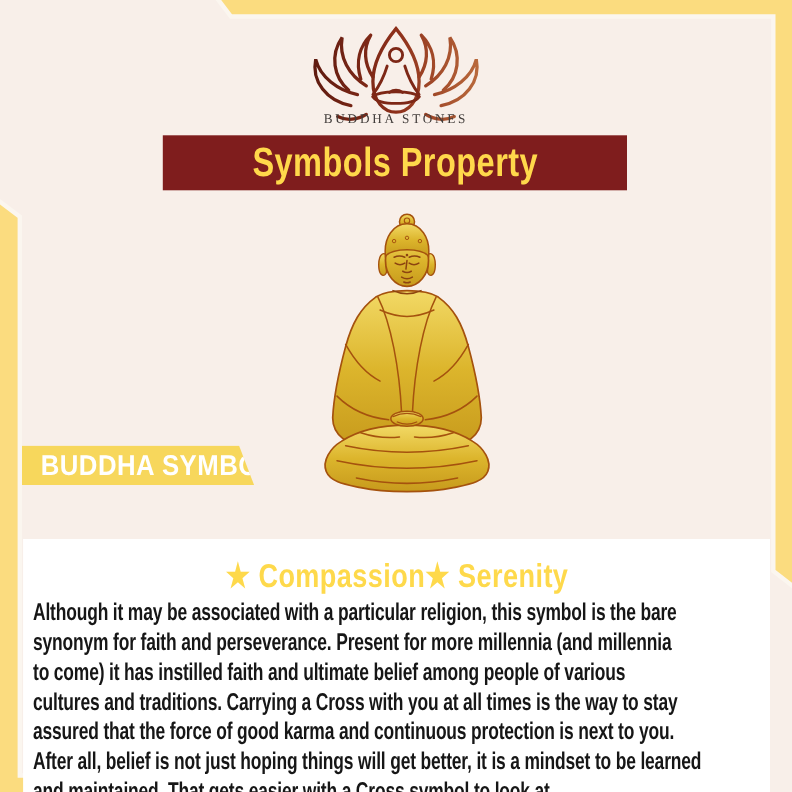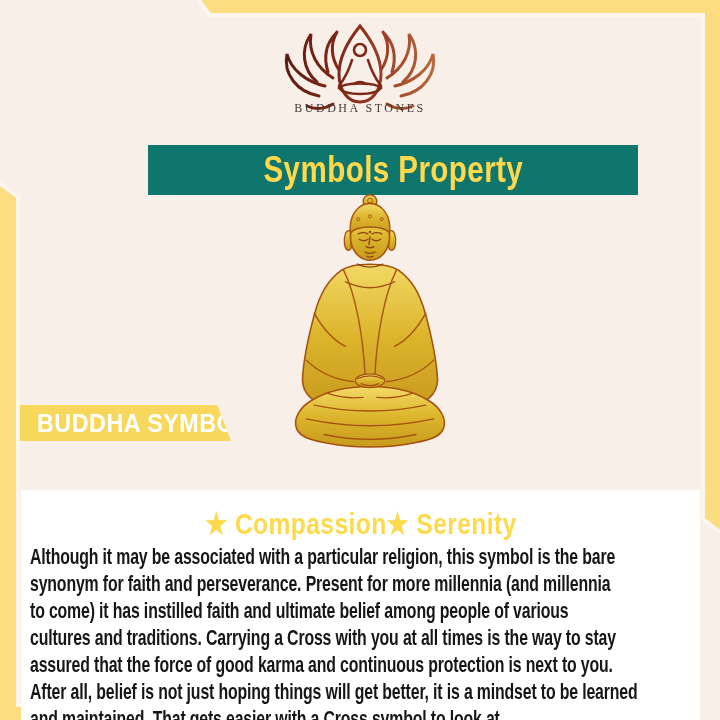--- a/index.html
+++ b/index.html
@@ -10,22 +10,22 @@
   }
   .ribbons { position:absolute; left:0; top:0; width:720px; height:720px; pointer-events:none; }
 
   .logo-wrap { position:absolute; left:275px; top:20px; width:170px; height:96px; }
   .brand-name {
     position:absolute; left:0; top:101px; width:720px; text-align:center;
     font-family:"Liberation Serif", serif; font-size:12px; letter-spacing:2.5px;
     color:#413c3a; font-weight:500;
   }
   .title-band {
-    position:absolute; left:148px; top:145px; width:490px; height:50px;
-    background:#0f766e; display:flex; align-items:center; justify-content:center;
+    position:absolute; left:148px; top:123px; width:422px; height:50px;
+    background:#7f1d1d; display:flex; align-items:center; justify-content:center;
   }
   .title-band .title-text {
     font-size:37px; font-weight:bold; color:#ffd84b; white-space:nowrap;
     transform:scaleX(0.8); transform-origin:center; letter-spacing:0.5px;
   }
   .buddha-wrap { position:absolute; left:277px; top:186px; width:186px; height:268px; }
 
   .symbol-label {
     position:absolute; left:20px; top:405px; width:211px; height:36px;
     background:#f7d75c; display:flex; align-items:center; padding-left:17px;

